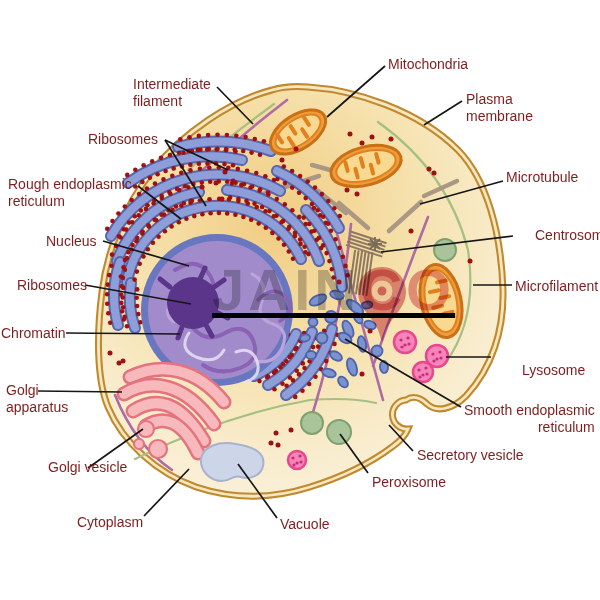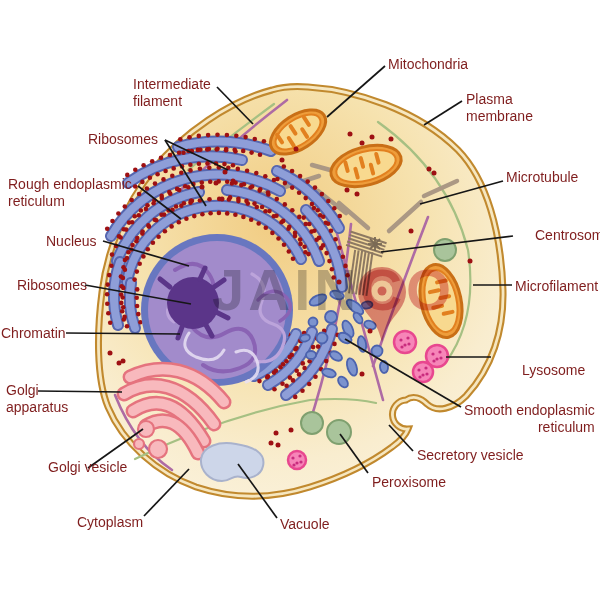--- a/index.html
+++ b/index.html
@@ -6,21 +6,21 @@
   #stage{position:relative;width:600px;height:600px;background:#fff;overflow:hidden;
          font-family:"Liberation Sans",sans-serif;}
   #cell{position:absolute;left:0;top:0;}
   .er{stroke:#5666AF;stroke-width:12;fill:none;stroke-linecap:round;}
   .er-top{stroke:#8E9ED8;stroke-width:8;}
   .golgi{stroke:#E5737E;stroke-width:15;fill:none;stroke-linecap:round;}
   .golgi-top{stroke:#F8B9BD;stroke-width:10;}
   .lbl{position:absolute;font-size:14px;line-height:17px;color:#7f1d1d;
        white-space:pre-line;}
   #brand{position:absolute;left:212px;top:261px;font-size:58px;font-weight:bold;
-         letter-spacing:4px;line-height:1;mix-blend-mode:multiply;pointer-events:none;}
+         letter-spacing:4px;line-height:1;mix-blend-mode:multiply;pointer-events:none;text-decoration:underline;}
   #brand .pfx{color:rgba(95,95,100,0.38);}
   #brand .sfx{color:rgba(205,55,65,0.48);}
   #tagline{position:absolute;left:202px;top:343px;font-size:8px;font-weight:bold;
            letter-spacing:3.2px;color:rgba(128,120,112,0.55);white-space:nowrap;
            mix-blend-mode:multiply;pointer-events:none;}
 </style>
 </head>
 <body>
 
 <div id="stage">

